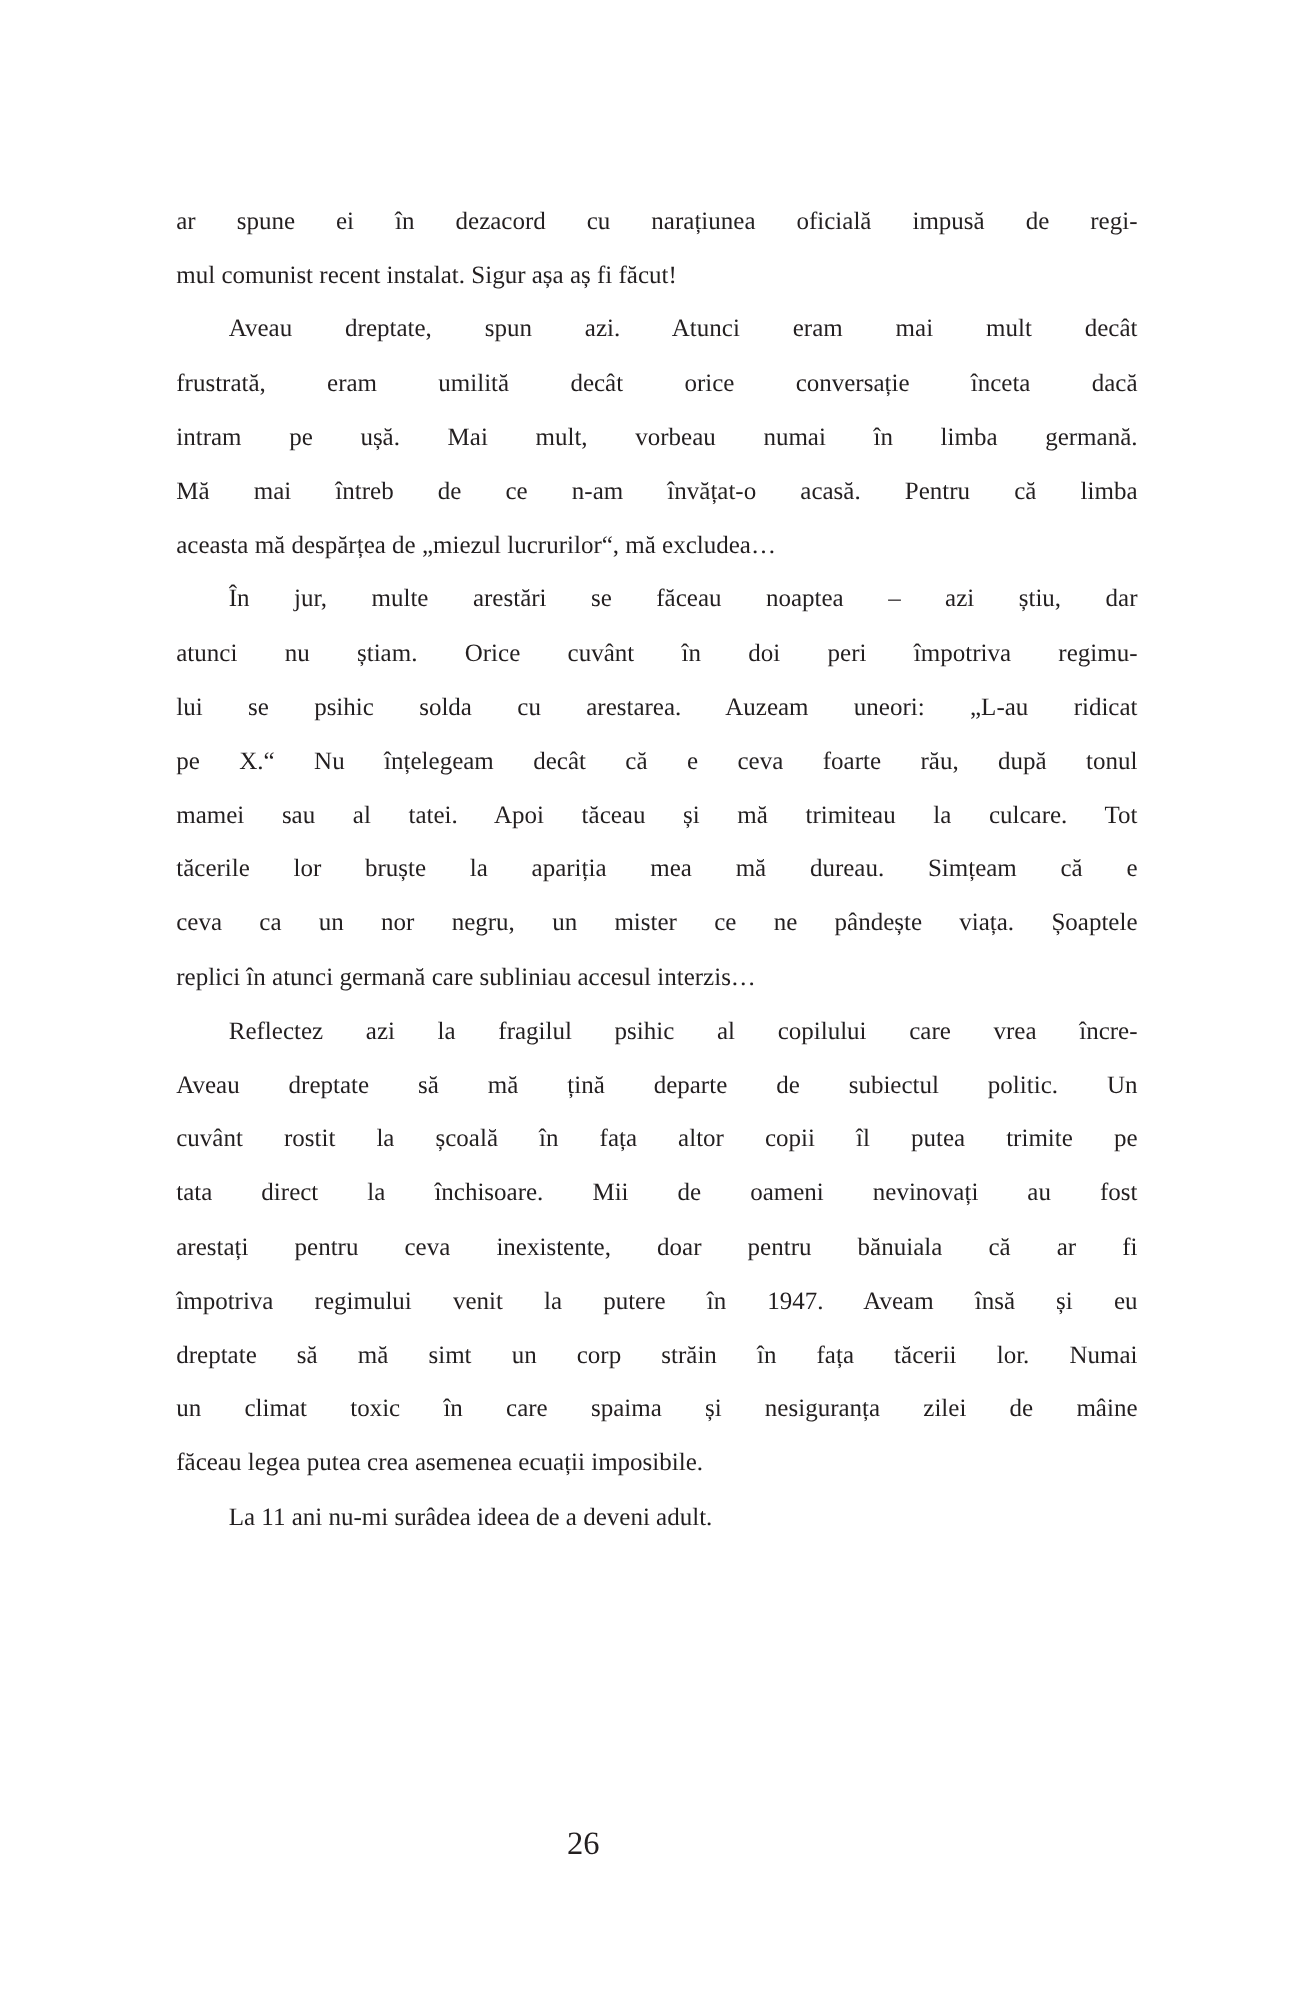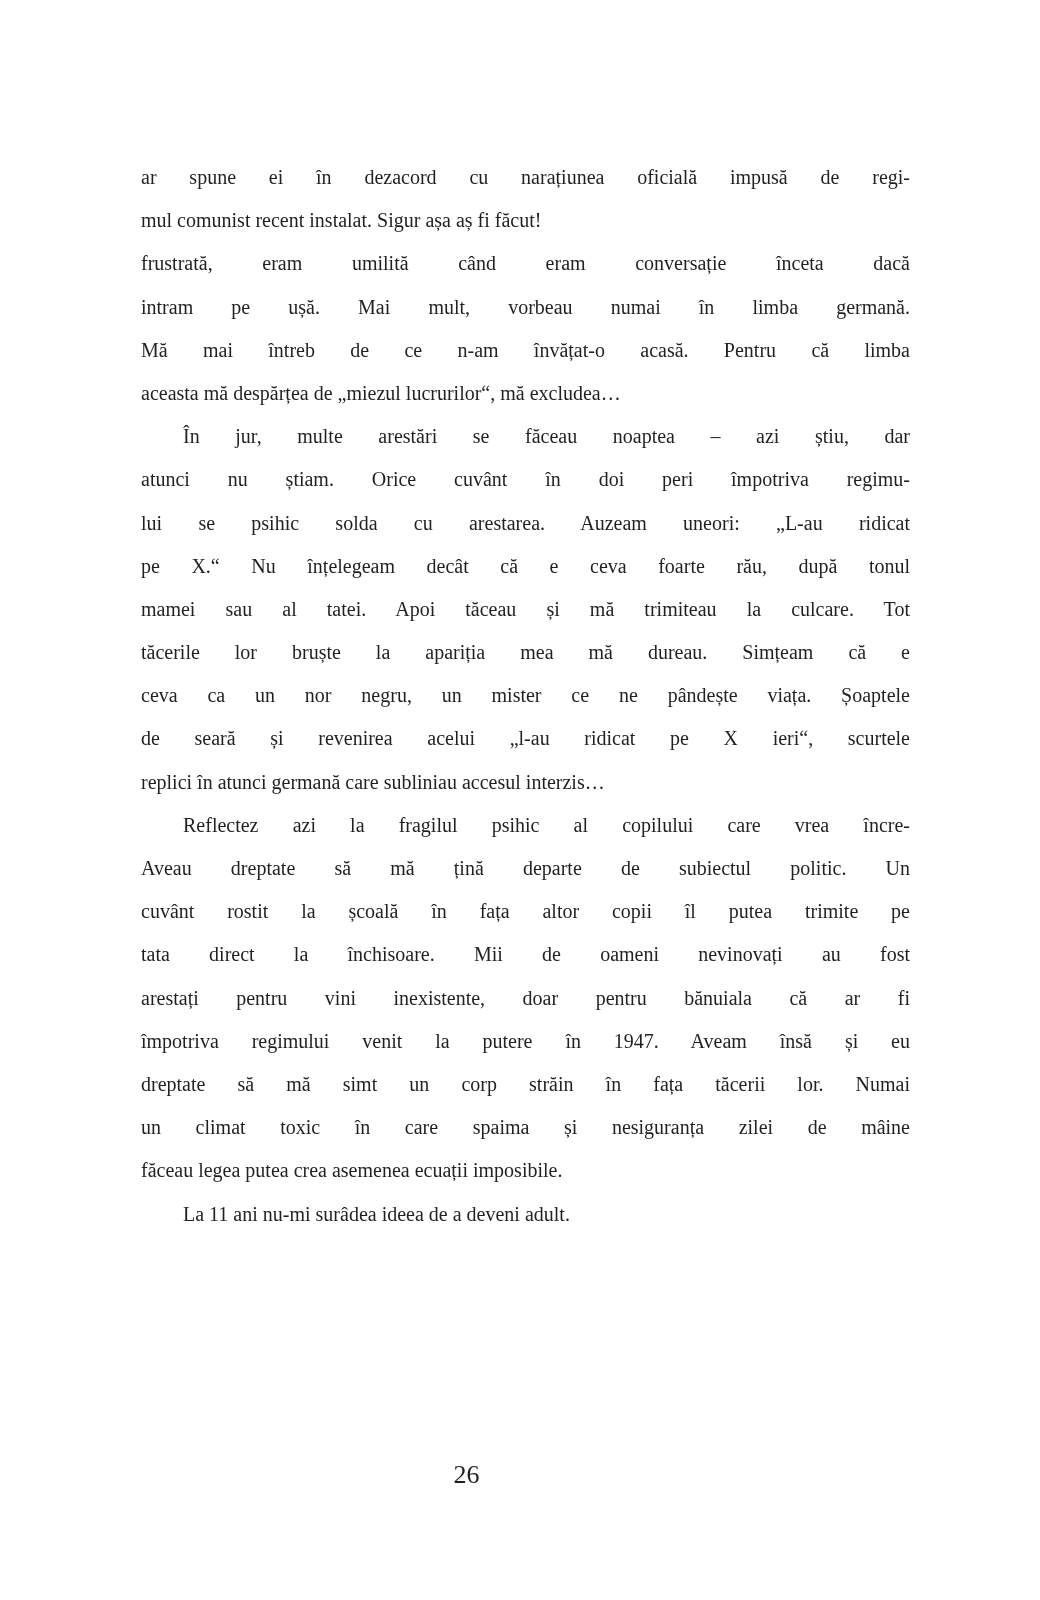--- a/index.html
+++ b/index.html
@@ -61,44 +61,44 @@
 
 <div class="page">
   <div class="text-block">
 
     <div>
       <span class="line">ar spune ei în dezacord cu narațiunea oficială impusă de regi-</span>
       <span class="line last">mul comunist recent instalat. Sigur așa aș fi făcut!</span>
     </div>
 
     <div>
-      <span class="line">frustrată, eram umilită când eram conversație înceta dacă</span>
+      <span class="line indent">Aveau dreptate, spun azi. Atunci eram mai mult decât</span>
+      <span class="line">frustrată, eram umilită decât orice conversație înceta dacă</span>
       <span class="line">intram pe ușă. Mai mult, vorbeau numai în limba germană.</span>
       <span class="line">Mă mai întreb de ce n-am învățat-o acasă. Pentru că limba</span>
       <span class="line last">aceasta mă despărțea de „miezul lucrurilor“, mă excludea…</span>
     </div>
 
     <div>
       <span class="line indent">În jur, multe arestări se făceau noaptea – azi știu, dar</span>
       <span class="line">atunci nu știam. Orice cuvânt în doi peri împotriva regimu-</span>
       <span class="line">lui se psihic solda cu arestarea. Auzeam uneori: „L-au ridicat</span>
       <span class="line">pe X.“ Nu înțelegeam decât că e ceva foarte rău, după tonul</span>
       <span class="line">mamei sau al tatei. Apoi tăceau și mă trimiteau la culcare. Tot</span>
       <span class="line">tăcerile lor bruște la apariția mea mă dureau. Simțeam că e</span>
       <span class="line">ceva ca un nor negru, un mister ce ne pândește viața. Șoaptele</span>
-      <span class="line">de seară și revenirea acelui „l-au ridicat pe X ieri“, scurtele</span>
       <span class="line last">replici în atunci germană care subliniau accesul interzis…</span>
     </div>
 
     <div>
       <span class="line indent">Reflectez azi la fragilul psihic al copilului care vrea încre-</span>
       <span class="line">Aveau dreptate să mă țină departe de subiectul politic. Un</span>
       <span class="line">cuvânt rostit la școală în fața altor copii îl putea trimite pe</span>
       <span class="line">tata direct la închisoare. Mii de oameni nevinovați au fost</span>
-      <span class="line">arestați pentru vini inexistente, doar pentru bănuiala că ar fi</span>
+      <span class="line">arestați pentru ceva inexistente, doar pentru bănuiala că ar fi</span>
       <span class="line">împotriva regimului venit la putere în 1947. Aveam însă și eu</span>
       <span class="line">dreptate să mă simt un corp străin în fața tăcerii lor. Numai</span>
       <span class="line">un climat toxic în care spaima și nesiguranța zilei de mâine</span>
       <span class="line last">făceau legea putea crea asemenea ecuații imposibile.</span>
     </div>
 
     <div>
       <span class="line indent last">La 11 ani nu-mi surâdea ideea de a deveni adult.</span>
     </div>
   </div>

